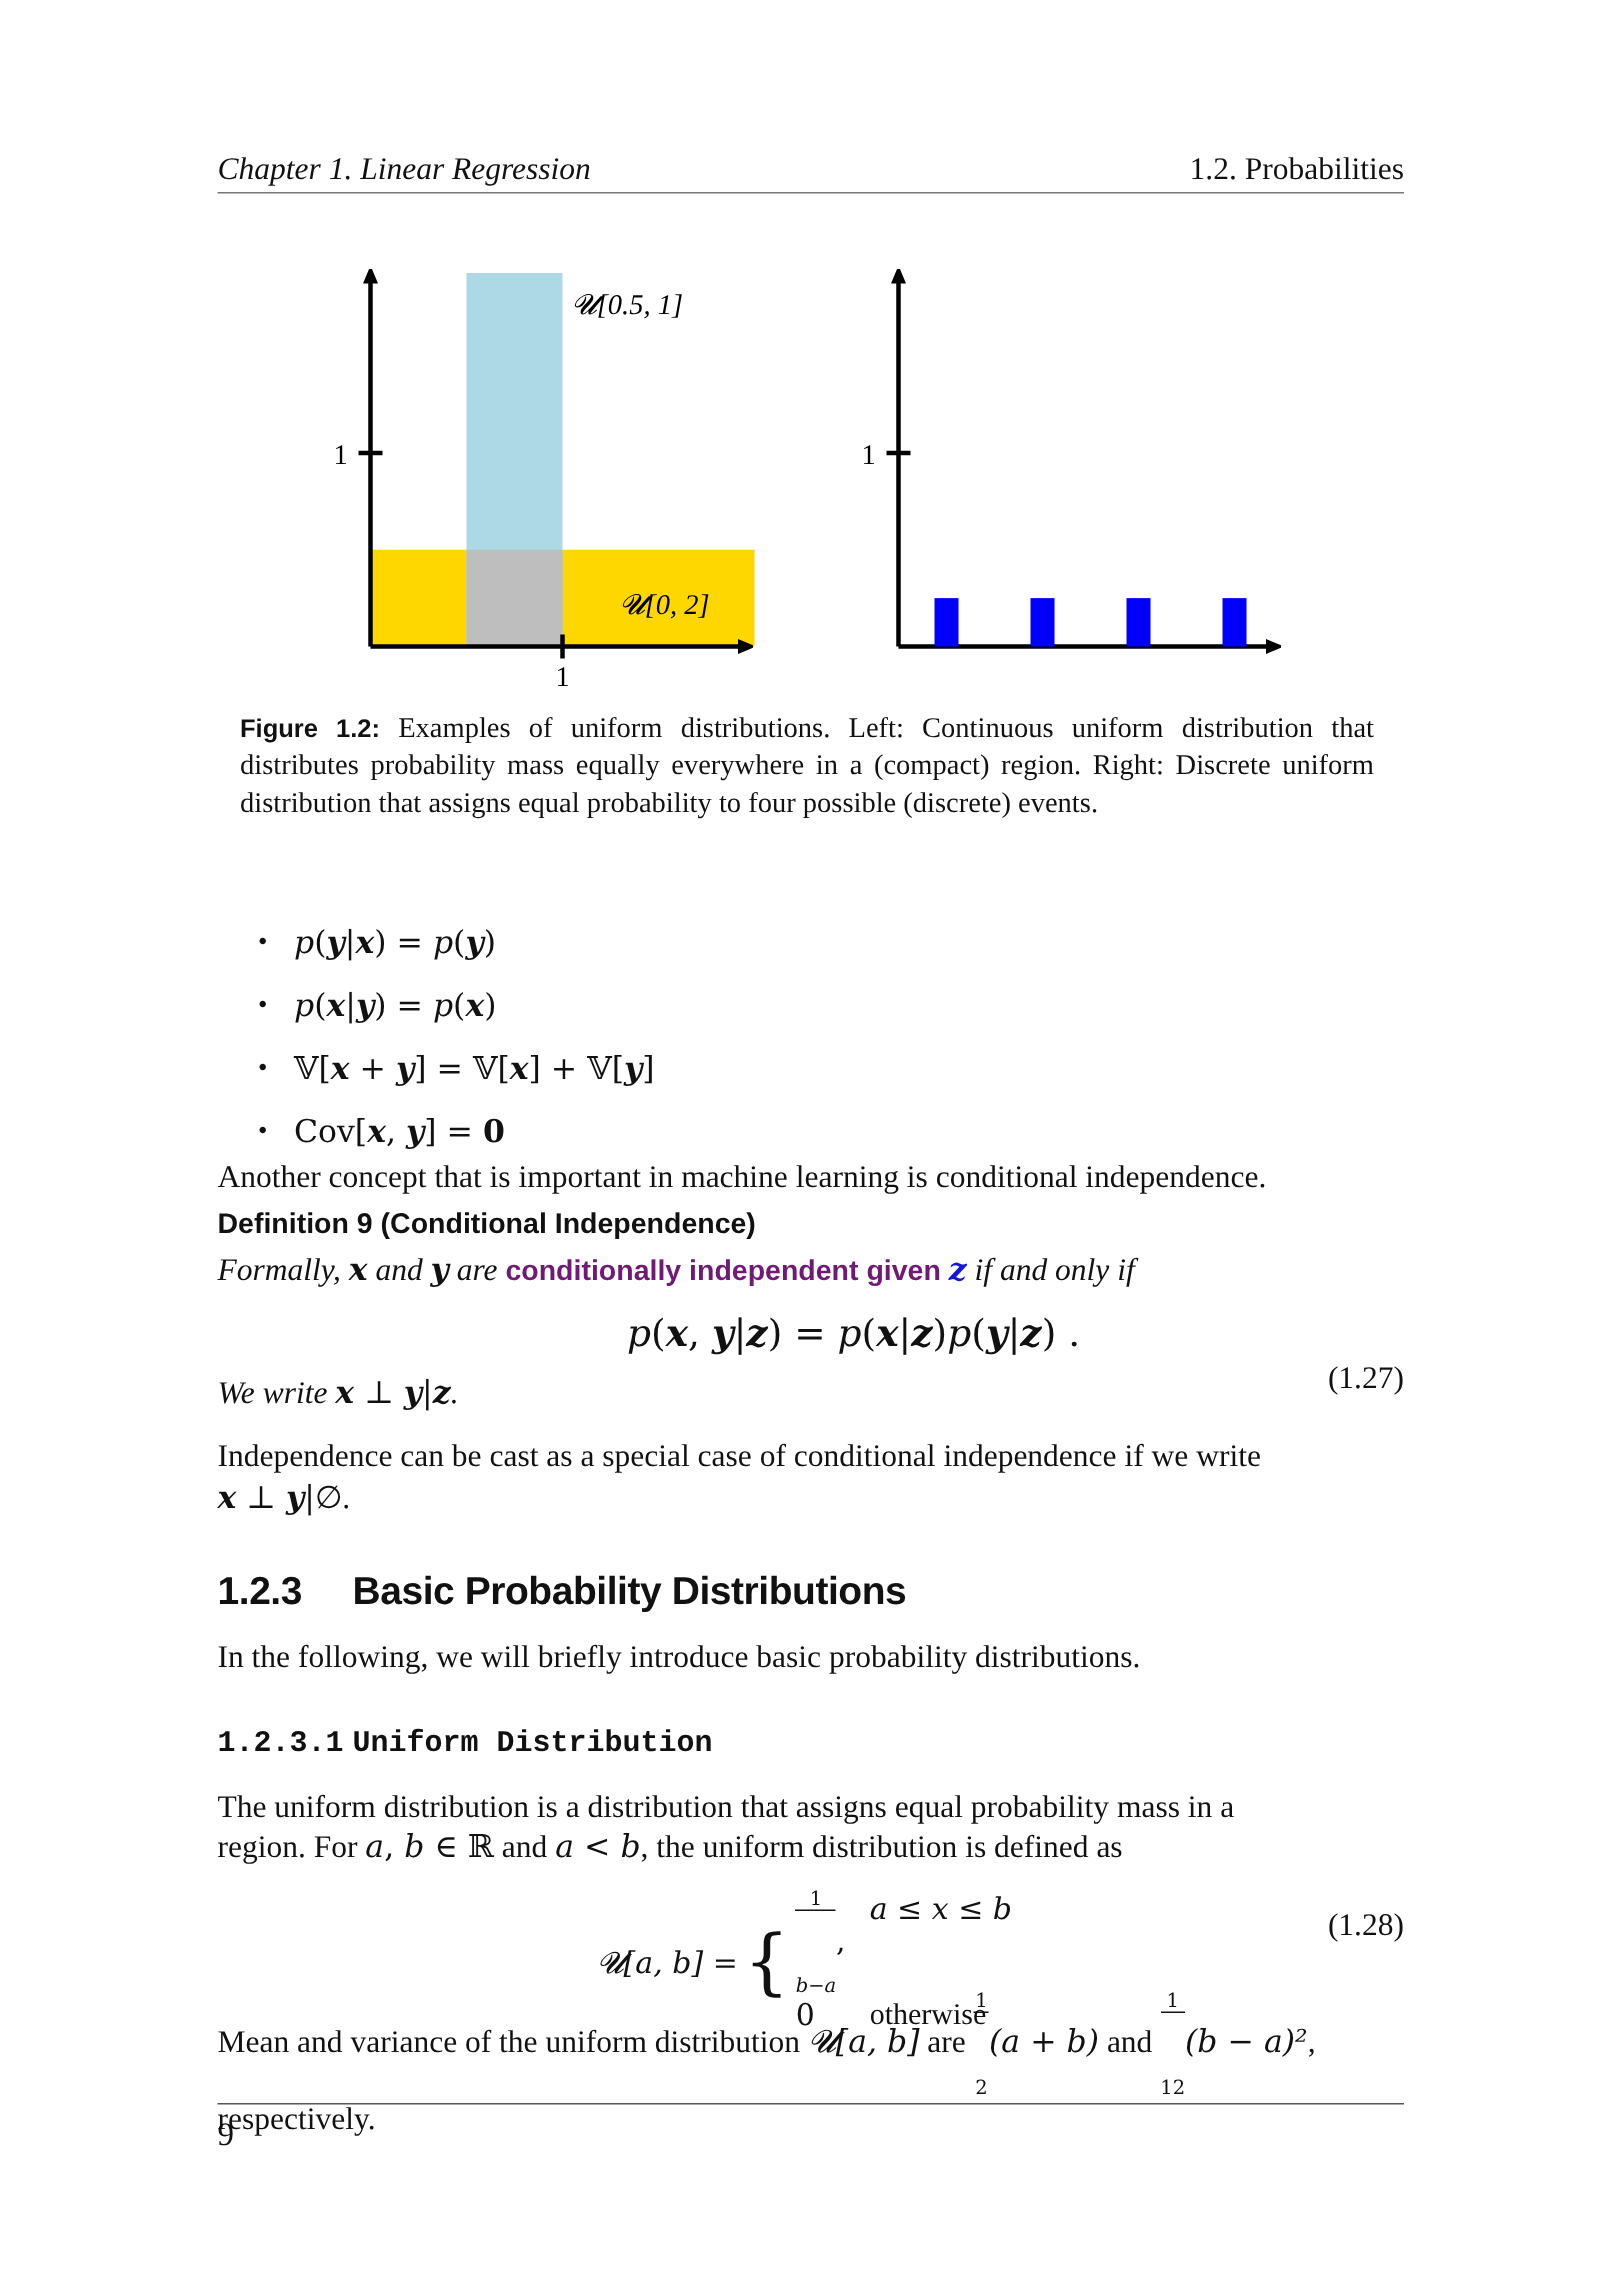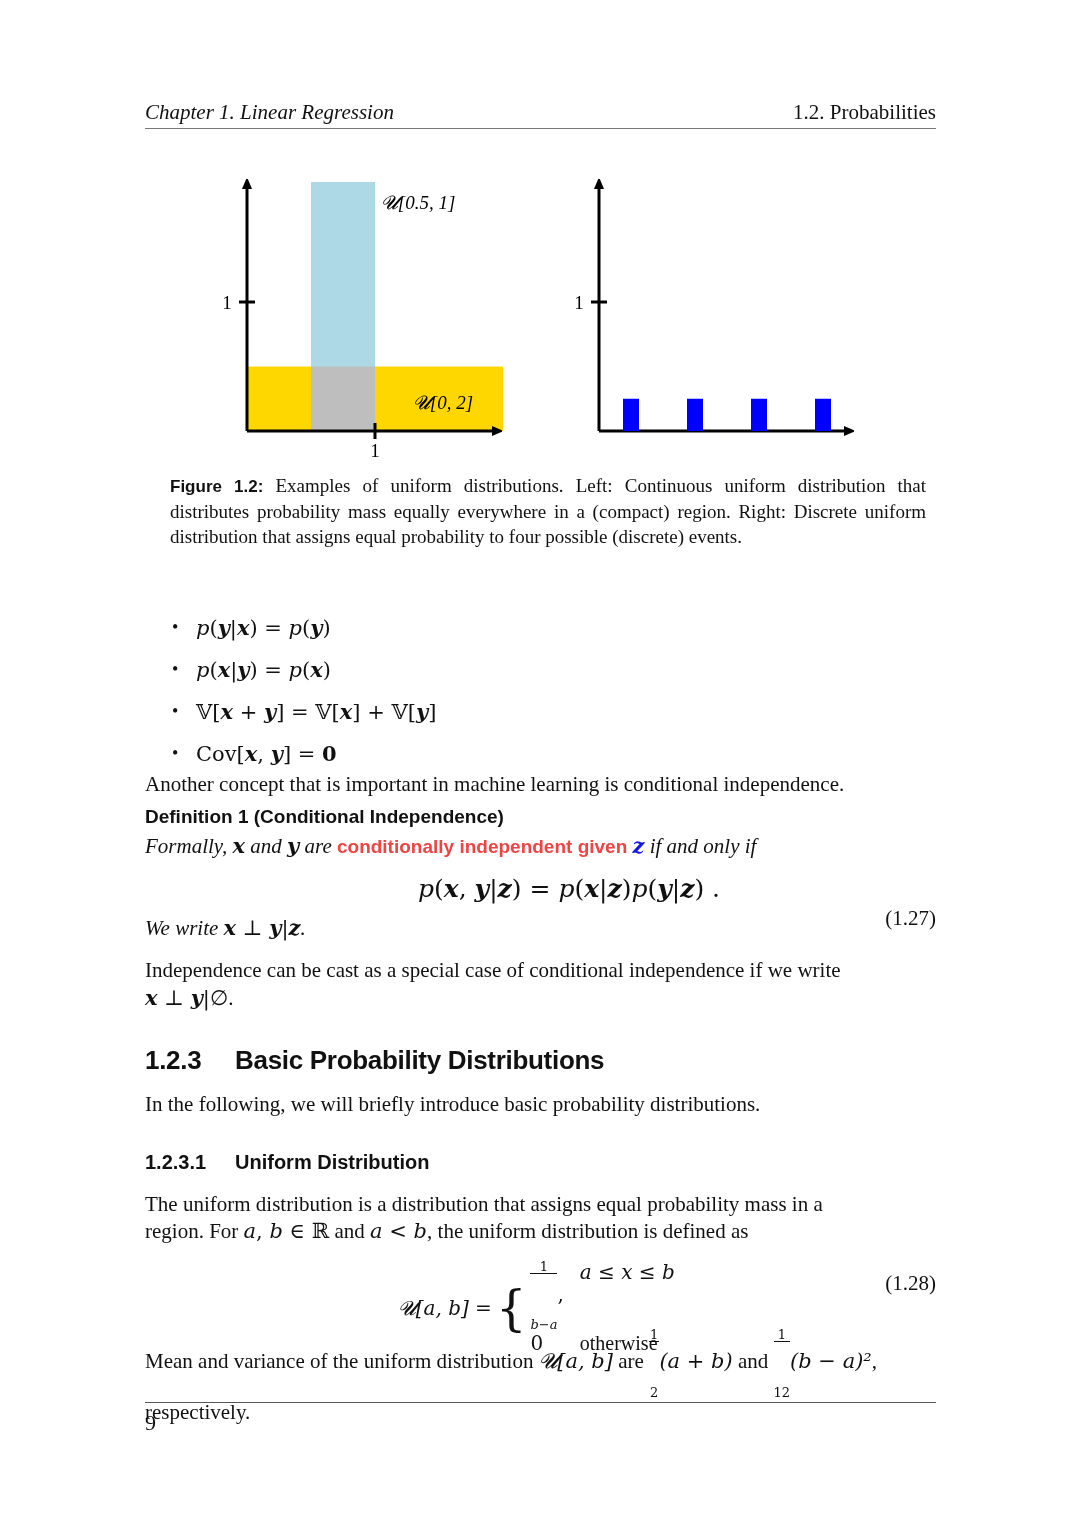--- a/index.html
+++ b/index.html
@@ -5,38 +5,38 @@
   html, body { margin: 0; padding: 0; background: #ffffff; }
   body { width: 1080px; height: 1527px; position: relative; overflow: hidden;
          font-family: "Liberation Serif", "DejaVu Serif", serif; color: #111; }
   .abs { position: absolute; }
   .hdr { top: 100px; font-size: 21px; }
   .hdr-left { left: 145px; font-style: italic; }
   .hdr-right { right: 144px; }
   .hdr-rule { left: 145px; top: 128px; width: 791px; height: 1px; background: #777; }
   .fig { left: 200px; top: 165px; width: 700px; height: 300px; }
   svg text { font-family: "Liberation Serif", "DejaVu Serif", serif; }
-  .caption { left: 170px; top: 473px; width: 756px; font-size: 19px; line-height: 25px; text-align: justify; }
+  .caption { left: 160px; top: 473px; width: 756px; font-size: 19px; line-height: 25px; text-align: justify; }
   .caption b { font-family: "Liberation Sans", "DejaVu Sans", sans-serif; font-weight: bold; font-size: 17px; }
   .bullets { left: 172px; top: 606px; font-size: 21px; }
   .bullet { height: 42px; display: flex; align-items: center; }
   .bullet .dot { width: 24px; font-size: 18px; }
   .math { font-family: "DejaVu Serif", serif; font-style: normal; }
   .mi { font-style: italic; }
   .bv { font-weight: bold; font-style: italic; }
   .para { left: 145px; width: 791px; font-size: 21px; line-height: 27px; text-align: justify; }
   .defhead { left: 145px; top: 806px; font-family: "Liberation Sans", "DejaVu Sans", sans-serif; font-weight: bold; font-size: 19px; }
   .defbody { left: 145px; top: 833px; font-size: 21px; font-style: italic; }
-  .blue { color: #ef4444; font-weight: bold; font-style: normal; font-family: "Liberation Sans", "DejaVu Sans", sans-serif; font-size: 19px; }
+  .blue { color: #701a75; font-weight: bold; font-style: normal; font-family: "Liberation Sans", "DejaVu Sans", sans-serif; font-size: 19px; }
   .blue-z { color: #1515e0; font-weight: bold; font-style: italic; }
   .eq { font-size: 25px; }
   .eqnum { right: 144px; font-size: 21px; }
   .h2 { left: 145px; top: 1045px; font-size: 26px; font-weight: bold; font-family: "Liberation Sans", "DejaVu Sans", sans-serif; letter-spacing: -0.3px; }
   .h2 .num { display: inline-block; width: 90px; }
-  .h3 { left: 145px; top: 1151px; font-size: 20px; font-weight: bold; font-family: Liberation Sans, sans-serif; }
+  .h3 { left: 145px; top: 1151px; font-size: 20px; font-weight: bold; font-family: Liberation Mono, monospace; }
   .h3 .num { display: inline-block; width: 90px; }
   .frac { display: inline-block; vertical-align: middle; text-align: center; font-size: 13px; line-height: 13px; }
   .frac .n { display: block; border-bottom: 1px solid #111; padding: 0 1px; }
   .frac .d { display: block; margin-top: 44px; }
   .foot-rule { left: 145px; top: 1402px; width: 791px; height: 1px; background: #555; }
   .pagenum { left: 145px; top: 1410px; font-size: 22px; }
 </style>
 </head>
 <body>
 
@@ -93,21 +93,21 @@
     <span class="math">𝕍[<span class="bv">x</span> + <span class="bv">y</span>] = 𝕍[<span class="bv">x</span>] + 𝕍[<span class="bv">y</span>]</span>
   </div>
   <div class="bullet">
     <span class="dot">•</span>
     <span class="math">Cov[<span class="bv">x</span>, <span class="bv">y</span>] = <b>0</b></span>
   </div>
 </div>
 
 <div class="abs para" style="top:771px;">Another concept that is important in machine learning is conditional independence.</div>
 
-<div class="abs defhead">Definition 1 (Conditional Independence)</div>
+<div class="abs defhead">Definition 9 (Conditional Independence)</div>
 <div class="abs defbody">
   <span>Formally, </span><span class="bv math">x</span><span> and </span><span class="bv math">y</span><span> are </span><span class="blue">conditionally independent given</span> <span class="blue-z math">z</span><span> if and only if</span>
 </div>
 
 <div class="abs eq math" style="left:418px; top:874px;">
   <span class="mi">p</span>(<span class="bv">x</span>, <span class="bv">y</span>|<span class="bv">z</span>) = <span class="mi">p</span>(<span class="bv">x</span>|<span class="bv">z</span>)<span class="mi">p</span>(<span class="bv">y</span>|<span class="bv">z</span>) .
 </div>
 <div class="abs eqnum" style="top:874px;margin-top:32px;">(1.27)</div>
 
 <div class="abs" style="left:145px; top:915px; font-size:21px;">

